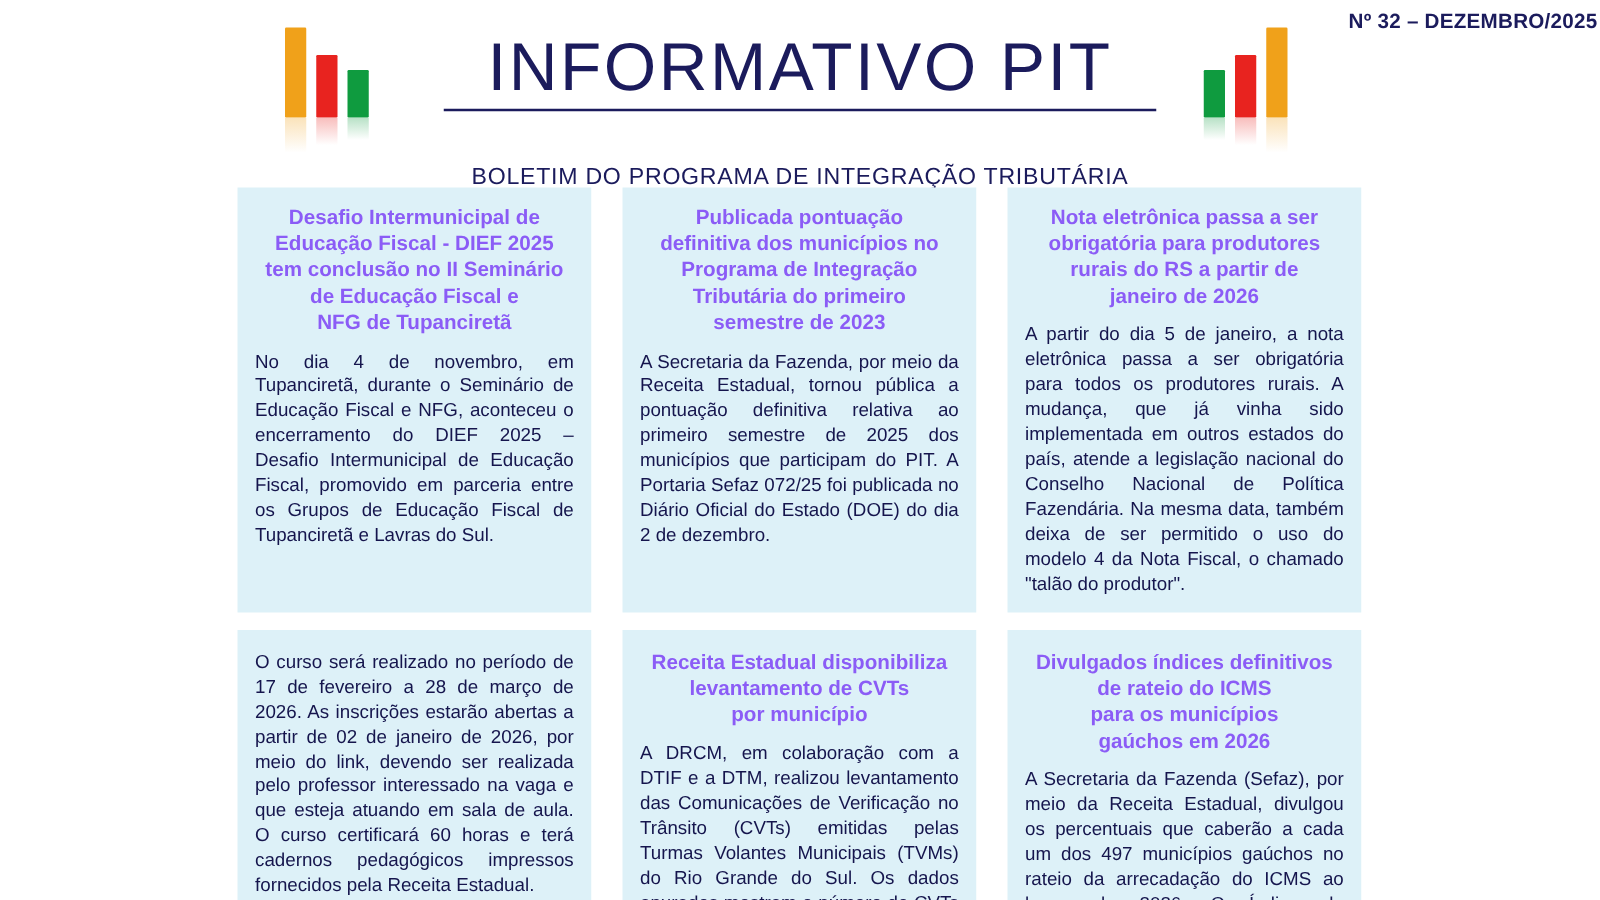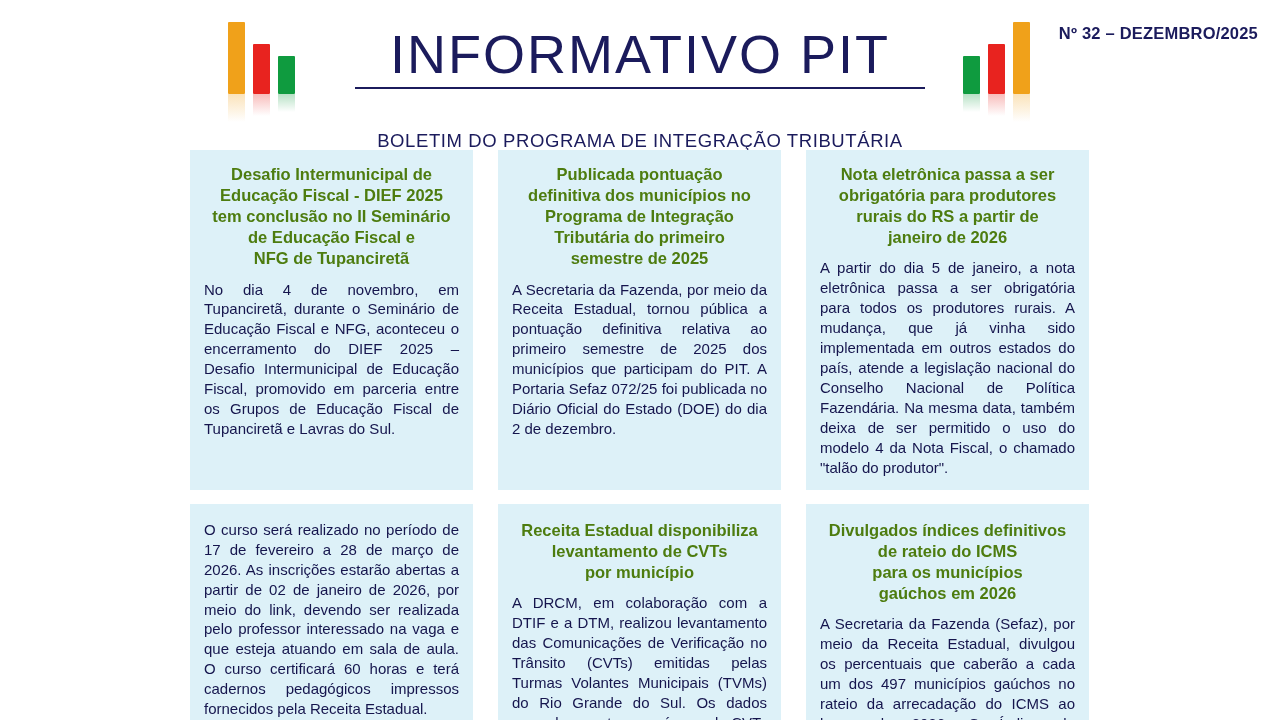--- a/index.html
+++ b/index.html
@@ -12,26 +12,25 @@
   }
   .page {
     position: relative;
     width: 1280px; height: 720px;
     background: #ffffff;
   }
 
   
   .issue-line {
     position: absolute;
-    top: 8px; right: 22px;
+    top: 8px; right: 2px;
     font-size: 16.5px;
     font-weight: bold;
     color: #1b1b5c;
     letter-spacing: 0.2px;
-    margin-top: 16px;
   }
 
   .header {
     position: relative;
     width: 1278px;
     height: 140px;
     padding-left: 25px;
   }
 
   .logo-left {
@@ -101,21 +100,21 @@
     display: grid;
     grid-template-columns: 283px 283px 283px;
     grid-column-gap: 25px;
     grid-row-gap: 14px;
   }
   .card {
     background: #ddf1f8;
     padding: 14px 14px 12px 14px;
   }
   .card-title {
-    color: #4d7c0f;
+    color: #8b5cf6;
     font-weight: bold;
     font-size: 16.5px;
     line-height: 1.28;
     text-align: center;
     margin: 0 0 10px 0;
     white-space: pre-line;
   }
   .card-body {
     color: #15154d;
     font-size: 15px;
@@ -176,21 +175,21 @@
 de Educação Fiscal e
 NFG de Tupanciretã</h2>
       <p class="card-body">No dia 4 de novembro, em Tupanciretã, durante o Seminário de Educação Fiscal e NFG, aconteceu o encerramento do DIEF 2025 – Desafio Intermunicipal de Educação Fiscal, promovido em parceria entre os Grupos de Educação Fiscal de Tupanciretã e Lavras do Sul.</p>
     </div>
 
     <div class="card">
       <h2 class="card-title">Publicada pontuação
 definitiva dos municípios no
 Programa de Integração
 Tributária do primeiro
-semestre de 2025</h2>
+semestre de 2023</h2>
       <p class="card-body">A Secretaria da Fazenda, por meio da Receita Estadual, tornou pública a pontuação definitiva relativa ao primeiro semestre de 2025 dos municípios que participam do PIT. A Portaria Sefaz 072/25 foi publicada no Diário Oficial do Estado (DOE) do dia 2 de dezembro.</p>
     </div>
 
     <div class="card">
       <h2 class="card-title">Nota eletrônica passa a ser
 obrigatória para produtores
 rurais do RS a partir de
 janeiro de 2026</h2>
       <p class="card-body">A partir do dia 5 de janeiro, a nota eletrônica passa a ser obrigatória para todos os produtores rurais. A mudança, que já vinha sido implementada em outros estados do país, atende a legislação nacional do Conselho Nacional de Política Fazendária. Na mesma data, também deixa de ser permitido o uso do modelo 4 da Nota Fiscal, o chamado "talão do produtor".</p>
     </div>

